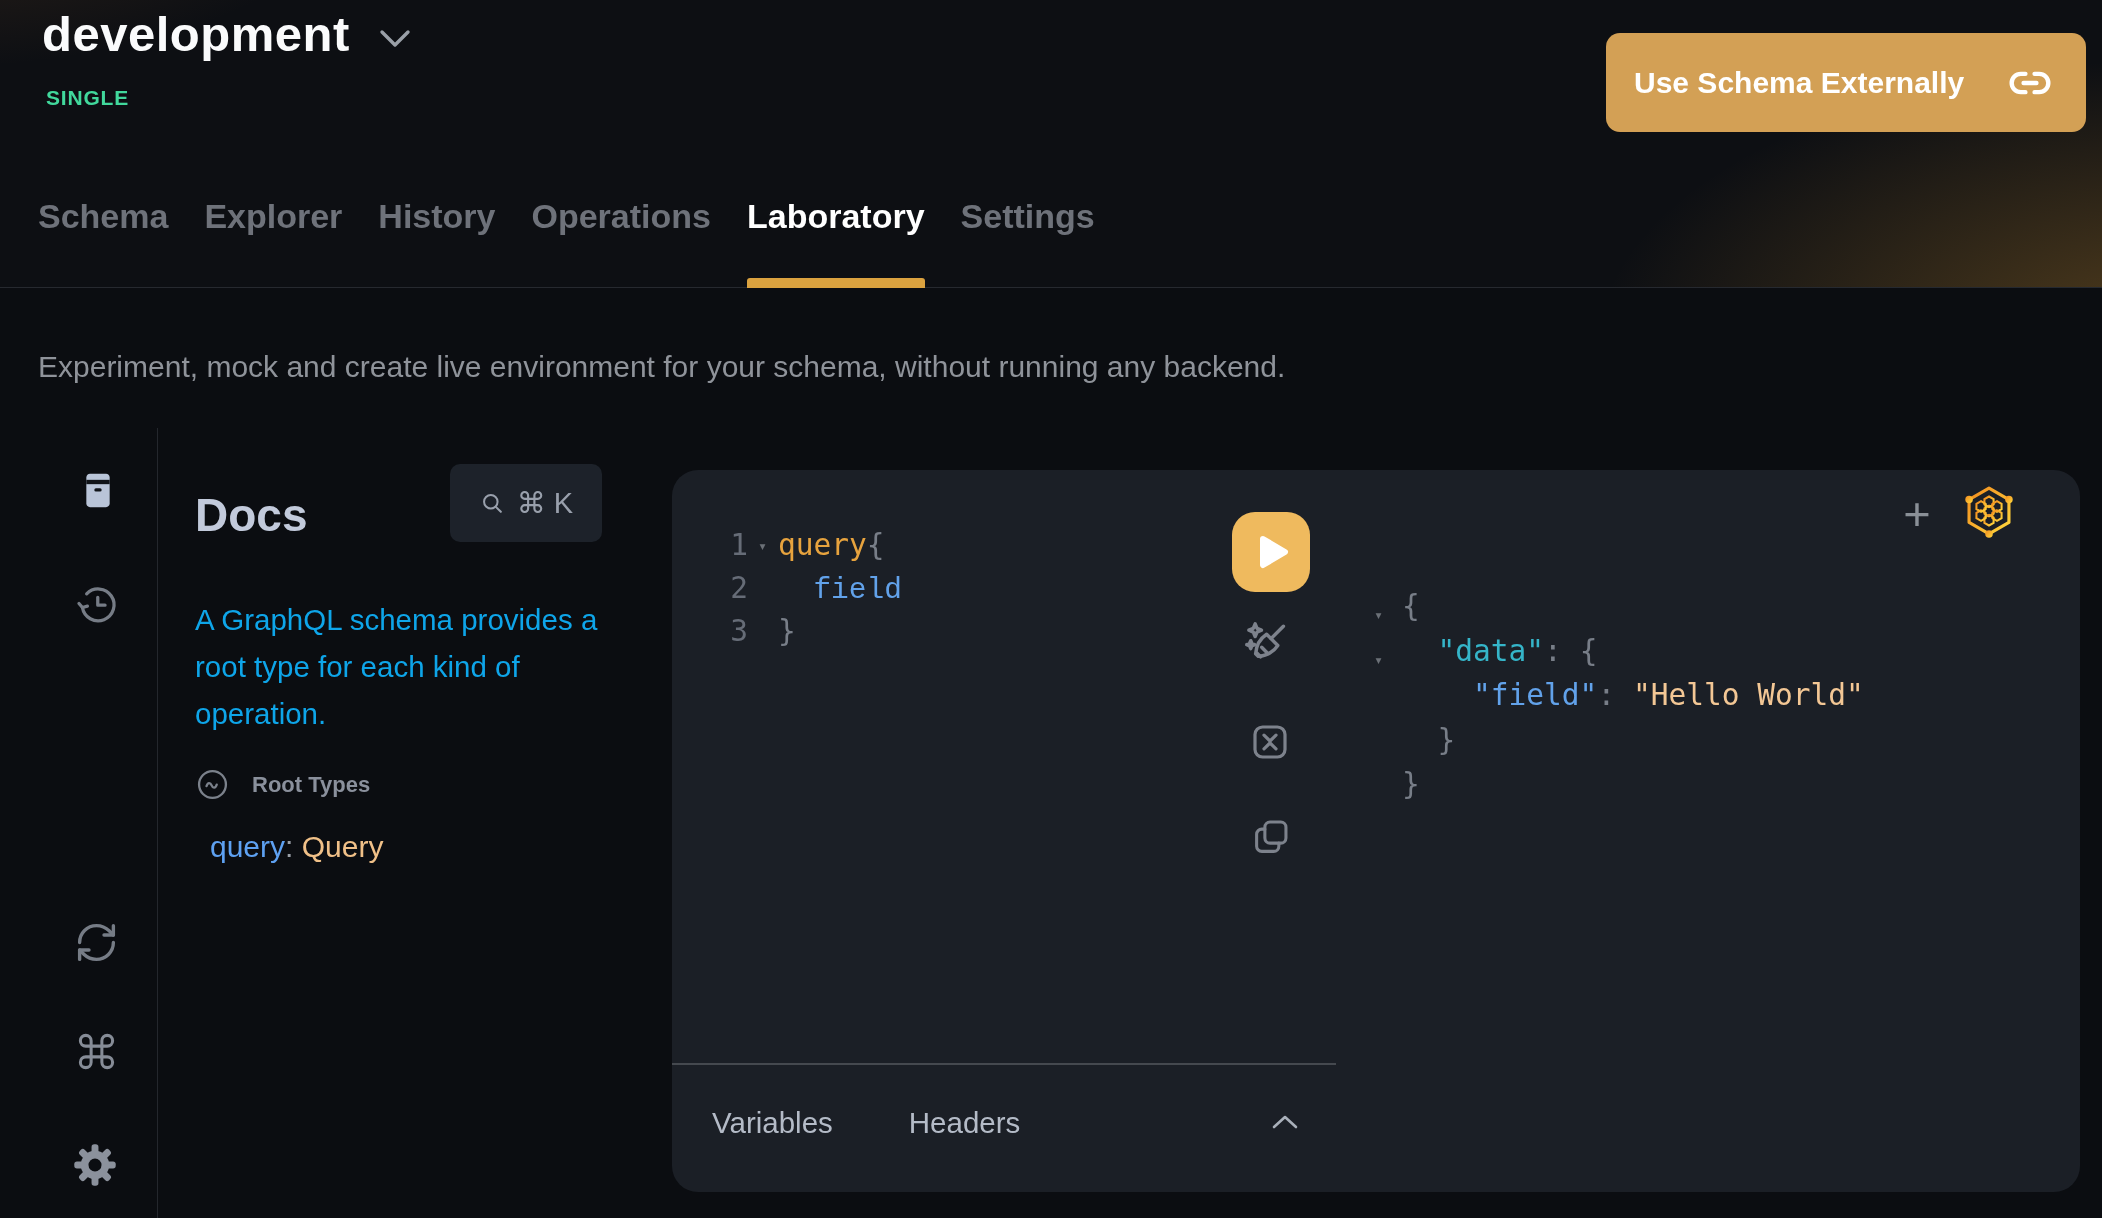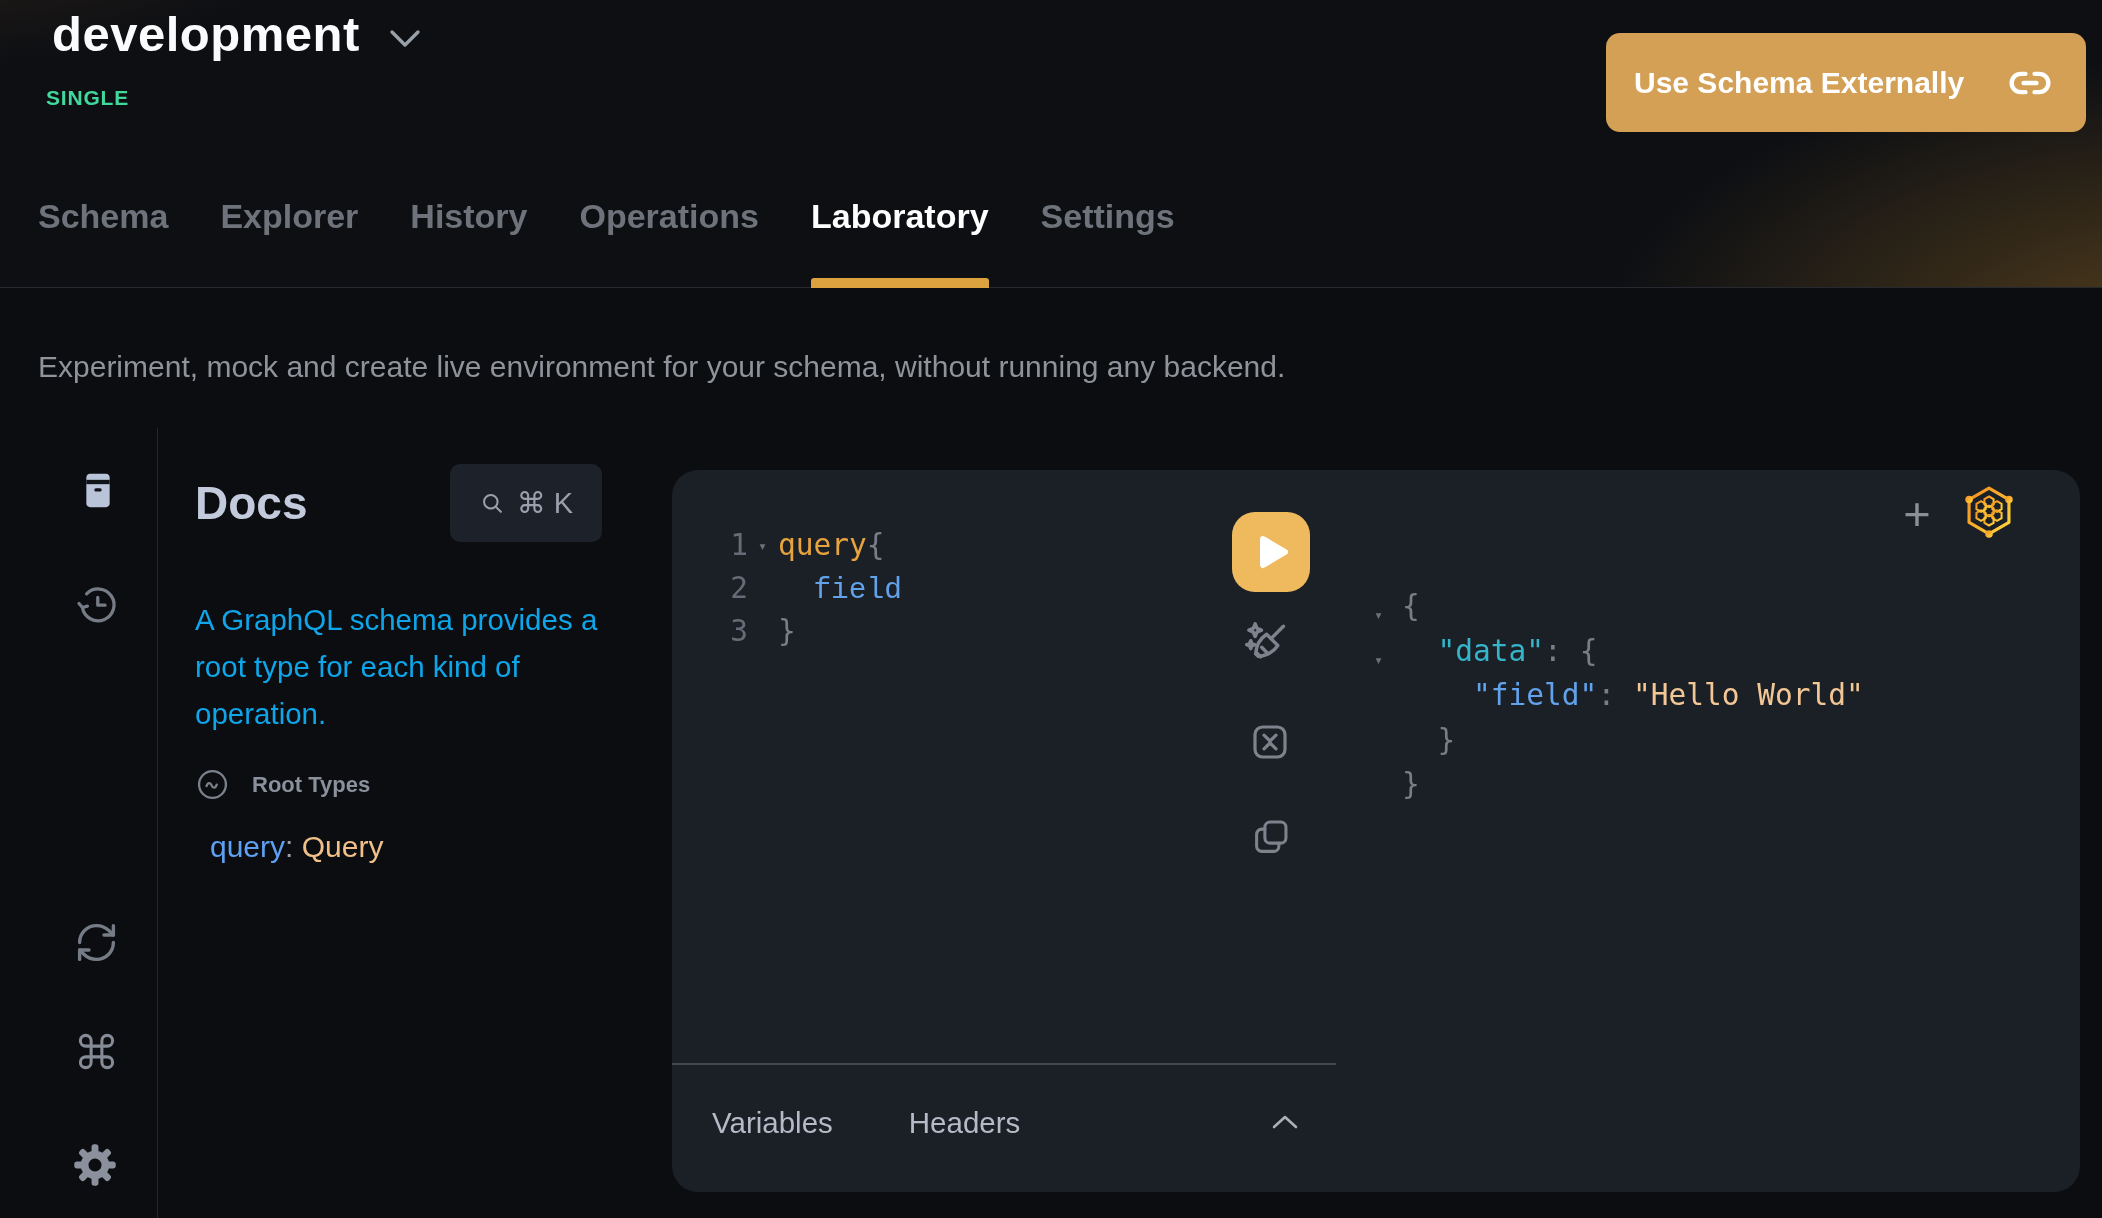--- a/index.html
+++ b/index.html
@@ -10,44 +10,44 @@
   }
   
   .header{
     position:absolute; left:0; top:0; width:2102px; height:288px;
     background:
       radial-gradient(950px 460px at 104% 120%, rgba(190,134,44,.40), rgba(190,134,44,0) 62%),
       radial-gradient(760px 330px at -4% -45%, rgba(150,96,48,.28), rgba(150,96,48,0) 60%),
       #0d0f13;
     border-bottom:1px solid #26292f;
   }
-  .title-row{ position:absolute; left:52px; top:6px; display:flex; align-items:center; gap:28px; }
+  .title-row{ position:absolute; left:42px; top:6px; display:flex; align-items:center; gap:28px; }
   .page-title{ font-size:49px; font-weight:700; color:#fafbfc; letter-spacing:.5px; }
   .chev-down{ margin-top:10px; cursor:pointer; }
   .env-badge{ position:absolute; left:39px; top:86px; font-size:21px; font-weight:700; color:#41d89c; letter-spacing:.8px;margin-left:7px; }
   .ext-btn{
     position:absolute; left:1606px; top:33px; width:480px; height:99px;
     background:#d3a055; border:none; border-radius:14px; cursor:pointer;
     display:flex; align-items:center; justify-content:space-between; padding:0 30px 0 28px;
   }
   .ext-btn span{ font-size:30px; font-weight:700; color:#ffffff; }
-  .tabbar{ position:absolute; left:38px; top:197px; height:91px; display:flex; gap:52px; }
+  .tabbar{ position:absolute; left:38px; top:197px; height:91px; display:flex; gap:36px; }
   .tab{ position:relative; height:91px; font-size:34px; font-weight:700; color:#6e727a; cursor:pointer; }
   .tab.active{ color:#ffffff; }
   .tab.active::after{
     content:""; position:absolute; left:0; right:0; bottom:0; height:10px;
     background:#dba23f; border-radius:3px 3px 0 0;
   }
   .subtitle{ position:absolute; left:38px; top:350px; font-size:30px; color:#8f939a; }
   
   .content{ position:absolute; left:0; top:420px; right:0; bottom:0; }
   .side-divider{ position:absolute; left:157px; top:8px; bottom:0; width:1px; background:#24272d; }
   .side-btn{ position:absolute; background:none; border:none; cursor:pointer; line-height:0; }
   
-  .docs-head{ position:absolute; left:195px; top:44px; width:407px; display:flex; justify-content:space-between; align-items:center; }
+  .docs-head{ position:absolute; left:195px; top:44px; width:407px; display:flex; justify-content:space-between; align-items:flex-end; }
   .docs-title{ font-size:46px; font-weight:700; color:#c2cadb; }
   .search-btn{
     width:152px; height:78px; background:#1d222a; border:none; border-radius:10px; cursor:pointer;
     display:flex; align-items:center; justify-content:center; gap:11px;
   }
   .search-btn span{ font-size:29px; color:#99a0ac; }
   .docs-desc{ position:absolute; left:195px; top:176px; width:430px; font-size:29.5px; line-height:47px; color:#0ea5e9; }
   .root-types{ position:absolute; left:195px; top:347px; display:flex; align-items:center; gap:22px; }
   .root-types span{ font-size:22px; font-weight:700; color:#8a909c; }
   .root-type-row{ position:absolute; left:210px; top:410px; font-size:30px; cursor:pointer; }

